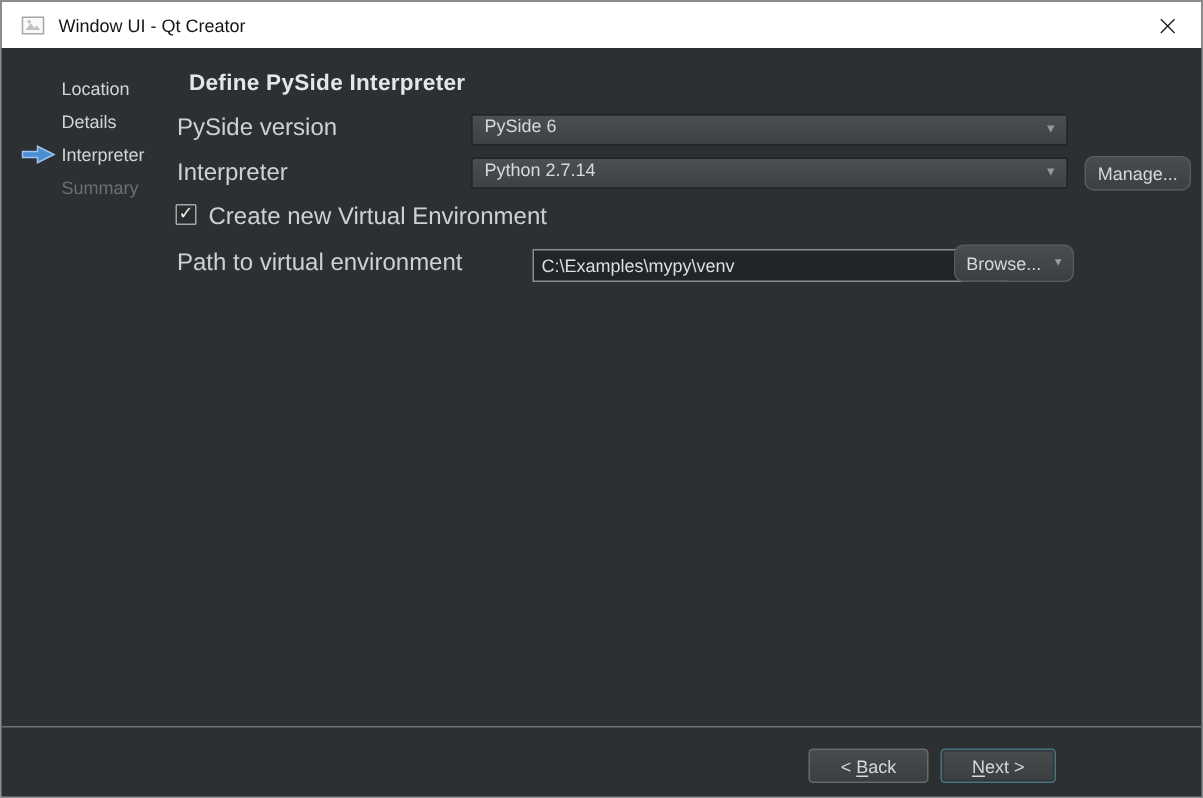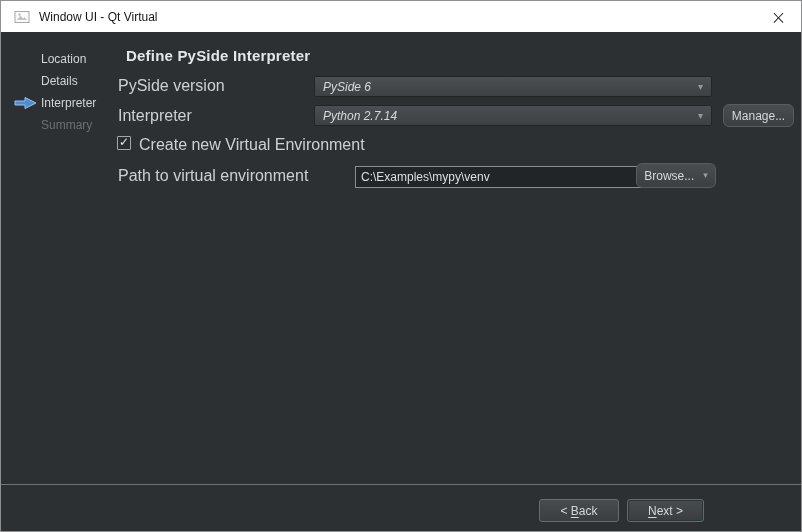--- a/index.html
+++ b/index.html
@@ -41,21 +41,21 @@
   }
   .field-label {
     position: absolute; left: 117px; height: 16px;
     font-size: 16px; color: #ced1d2; display: flex; align-items: center;
   }
   .combo {
     position: absolute; left: 313px; width: 398px; height: 21px;
     background: linear-gradient(#4c4f51, #3e4143);
     border: 1px solid #232525; border-radius: 2px;
     color: #d6d8d9; font-size: 12px;
-    display: flex; align-items: center; padding: 0 20px 0 8px; font-style: italic;
+    display: flex; align-items: flex-start; padding: 0 20px 0 8px;
   }
   .caret {
     position: absolute; right: 8px; top: 50%; transform: translateY(-55%);
     font-family: "DejaVu Sans", sans-serif;
     font-size: 10px; color: #93969a; line-height: 1;
   }
   .push-btn {
     position: absolute;
     background: linear-gradient(#4a4d4f, #3c3f41);
     border: 1px solid #595c5e; border-radius: 6px;
@@ -106,21 +106,21 @@
 <body>
 
 <div class="window">
 
   <div class="titlebar">
     <svg class="title-icon" viewBox="0 0 16 16">
       <rect x="1" y="2.5" width="14" height="11" fill="#fafafa" stroke="#a8a8a8"></rect>
       <polygon points="3,11 6.5,6.5 9,9.5 10.5,8 13,11" fill="#c2c2c2"></polygon>
       <circle cx="5.5" cy="5.5" r="1.2" fill="#c2c2c2"></circle>
     </svg>
-    <span class="title-text">Window UI - Qt Virtual</span>
+    <span class="title-text">Window UI - Qt Creator</span>
     <div class="close-btn">×</div>
   </div>
 
   <svg class="step-arrow" viewBox="0 0 24 14">
     <path d="M1 5 H11 V1.5 L22 7 L11 12.5 V9 H1 Z" fill="#4b8ed2" stroke="#9cc4ee" stroke-width="1"></path>
   </svg>
   <div class="sidebar-item" style="top:69px">
     <span>Details</span>
   </div>
   <div class="sidebar-item" style="top:47px">

